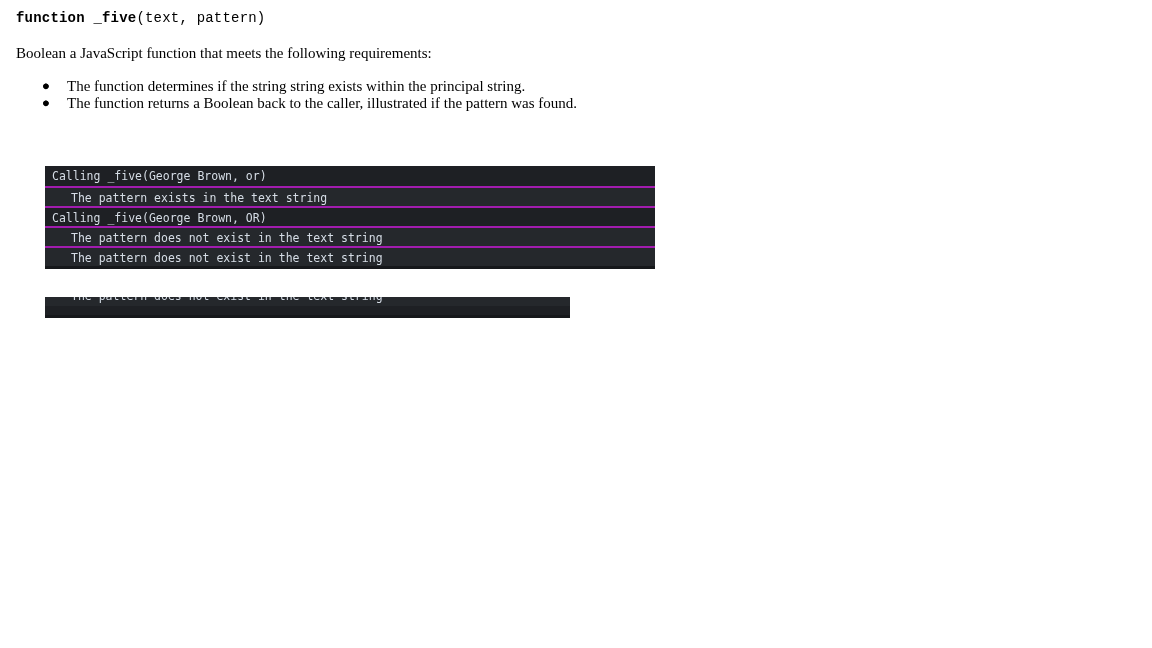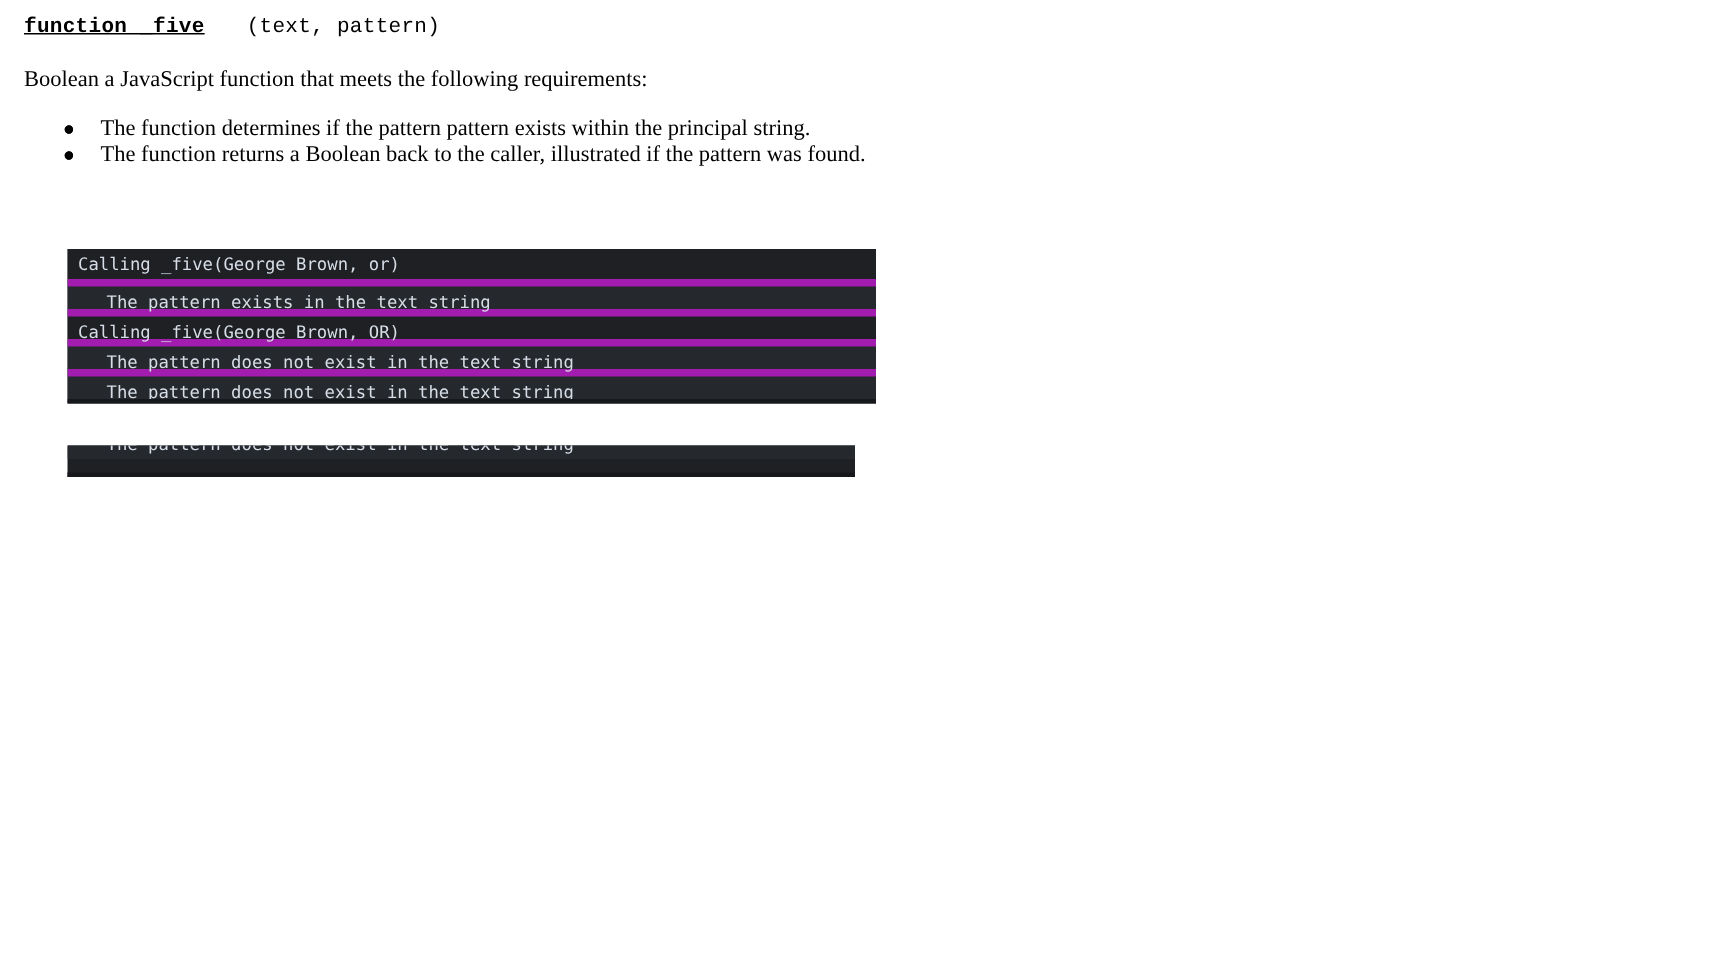--- a/index.html
+++ b/index.html
@@ -24,25 +24,23 @@
     left: 16px;
     top: 9px;
     font-family: "Liberation Mono", "DejaVu Sans Mono", monospace;
     font-size: 14px;
     line-height: 18px;
     white-space: pre;
     letter-spacing: 0.2px;
   }
   .signature .sig-name {
     font-weight: bold;
-    text-decoration: underline;
   }
   .signature .sig-params {
     font-weight: normal;
-    margin-left: 28px;
   }
 
   
   .intro {
     position: absolute;
     left: 16px;
     top: 45px;
     font-size: 15px;
     line-height: 17px;
     white-space: nowrap;
@@ -70,34 +68,34 @@
     top: 0;
     font-size: 13px;
     line-height: 16.6px;
   }
 
   
   .console {
     position: absolute;
     left: 45px;
     top: 166px;
-    width: 539px;
+    width: 610px;
     background: #1e2024;
     border-bottom: 3px solid #16181b;
     font-family: "DejaVu Sans Mono", "Liberation Mono", monospace;
     font-size: 11.5px;
     overflow: hidden;
   }
   .console-line {
     height: 20px;
     line-height: 20px;
     color: #d6dde6;
     white-space: pre;
     box-sizing: border-box;
-    border-top: 5px solid #a21caf;
+    border-top: 2px solid #a21caf;
     padding-left: 7px;
   }
   .console-line:first-child {
     border-top: none;
   }
   .console-line.call {
     background: #1e2024;
   }
   .console-line.result {
     background: #25282c;
@@ -132,21 +130,21 @@
 <div class="signature"><span class="sig-name">function _five</span><span class="sig-params">(text, pattern)</span></div>
 
 <div class="intro">Boolean a JavaScript function that meets the following requirements:</div>
 
 <ul class="requirements">
   <li>
     <span class="bullet">●</span>
   </li>
   <li>
     <span class="bullet">●</span>
-    <span>The function determines if the pattern pattern exists within the principal string.</span>
+    <span>The function determines if the string string exists within the principal string.</span>
   </li>
   <li>
     <span class="bullet">●</span>
   </li>
   <li>
     <span class="bullet">●</span>
     <span>The function returns a Boolean back to the caller, illustrated if the pattern was found.</span>
   </li>
 </ul>
 

